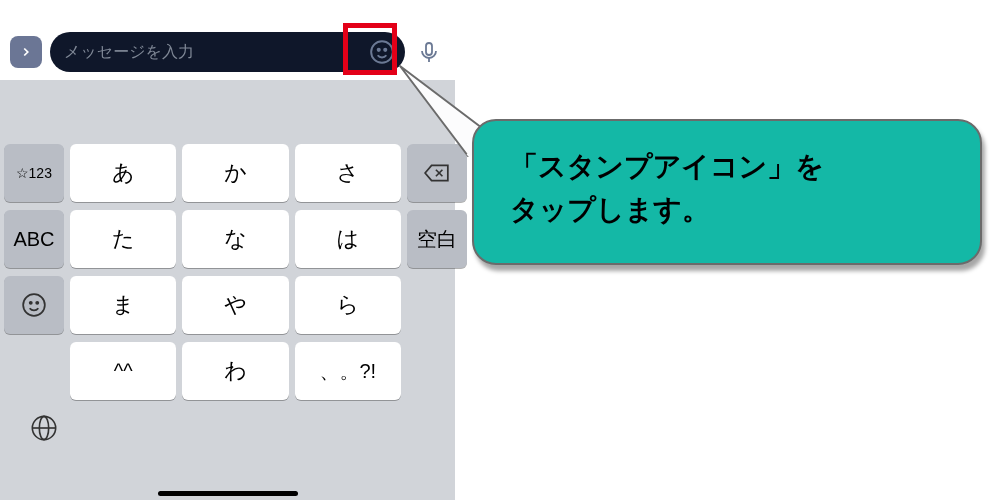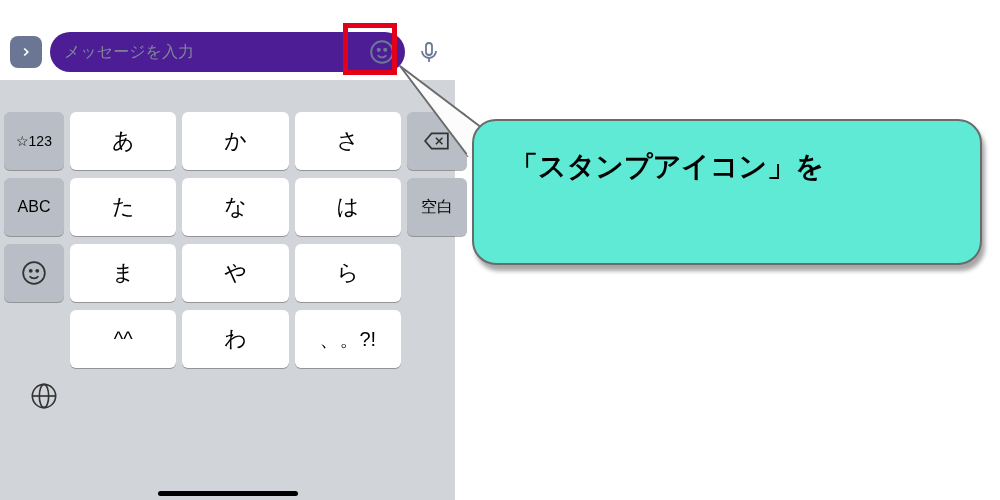--- a/index.html
+++ b/index.html
@@ -1,36 +1,36 @@
 <!DOCTYPE html>
 <html><head>
 <meta charset="utf-8">
 <style>
   *{box-sizing:border-box;margin:0;padding:0;}
   body{background:#fff;width:1000px;height:500px;overflow:hidden;font-family:-apple-system,BlinkMacSystemFont,"Hiragino Kaku Gothic ProN","Hiragino Sans",Meiryo,sans-serif;position:relative;}
   .phone{width:455px;height:500px;background:#fff;position:relative;}
   .chat-top{height:24px;}
   .input-bar{display:flex;align-items:center;padding:4px 10px;gap:8px;height:56px;}
   .arrow-btn{width:32px;height:32px;border-radius:8px;background:#6b7695;display:flex;align-items:center;justify-content:center;color:#fff;}
-  .msg-field-wrap{flex:1;display:flex;align-items:center;background:#4c1d95;border-radius:20px;height:40px;padding:0 6px 0 14px;}
+  .msg-field-wrap{flex:1;display:flex;align-items:center;background:#0f172a;border-radius:20px;height:40px;padding:0 6px 0 14px;}
   .msg-field{flex:1;color:#808997;font-size:16px;}
   .emoji-btn{width:34px;height:34px;border-radius:50%;display:flex;align-items:center;justify-content:center;color:#6b7994;}
   .mic-btn{width:32px;height:32px;display:flex;align-items:center;justify-content:center;color:#6b7994;}
   .highlight-box{position:absolute;border:5px solid #e30018;width:54px;height:52px;left:343px;top:23px;z-index:5;pointer-events:none;}
-  .kbd-area{background:#d1d4d9;padding-top:28px;height:420px;}
+  .kbd-area{background:#d1d4d9;padding-top:60px;height:420px;}
   .kbd{padding:4px;}
   .key{height:58px;border-radius:6px;display:flex;align-items:center;justify-content:center;font-size:22px;color:#000;box-shadow:0 1px 0 rgba(0,0,0,.3);}
   .kw{background:#fff;}
   .kg{background:#b9bdc5;}
-  .side{width:60px;font-size:16px;}
+  .side{width:60px;font-size:20px;}
   .side.sm{font-size:14px;}
   .globe-row{display:flex;justify-content:flex-start;padding:8px 4px 0 20px;}
   .globe{width:40px;height:40px;color:#333;display:flex;align-items:center;justify-content:center;}
   .home-ind{position:absolute;bottom:4px;left:50%;transform:translateX(-50%);width:140px;height:5px;background:#000;border-radius:3px;}
-  .callout{position:absolute;left:472px;top:119px;width:510px;height:146px;background:#5eead4;border:2px solid #6b6b6b;border-radius:24px;box-shadow:3px 6px 4px rgba(0,0,0,.35);padding:24px 28px 24px 36px;}
+  .callout{position:absolute;left:472px;top:119px;width:510px;height:146px;background:#14b8a6;border:2px solid #6b6b6b;border-radius:24px;box-shadow:3px 6px 4px rgba(0,0,0,.35);padding:24px 28px 24px 36px;}
   .callout-text{font-size:28px;font-weight:700;line-height:1.55;color:#000;}
   .col-right{display:flex;flex-direction:column;gap:8px;width:44px;}
   .row-group{display:flex;gap:6px;}
   .left-stack{display:flex;flex-direction:column;gap:8px;width:60px;}
   .mid-stack{display:flex;flex-direction:column;gap:8px;flex:1;}
   .mid-row{display:flex;gap:6px;}
   .mid-row .key{flex:1;}
   .sub{font-size:20px;}
 </style>
 </head>
@@ -131,14 +131,15 @@
 <div class="highlight-box"></div>
 
 <svg style="position:absolute;left:394px;top:60px;" width="110" height="100">
   <path d="M6 6 L96 74 L74 96 Z" fill="#fcfcfd" stroke="#6b6b6b" stroke-width="2" stroke-linejoin="round"></path>
   <path d="M96 74 L74 96" stroke="#fcfcfd" stroke-width="4"></path>
 </svg>
 
 <div class="callout">
   <div class="callout-text">
     <span>「スタンプアイコン」を</span><br>
+    <span>タップします。</span>
   </div>
 </div>
 
 </body></html>

